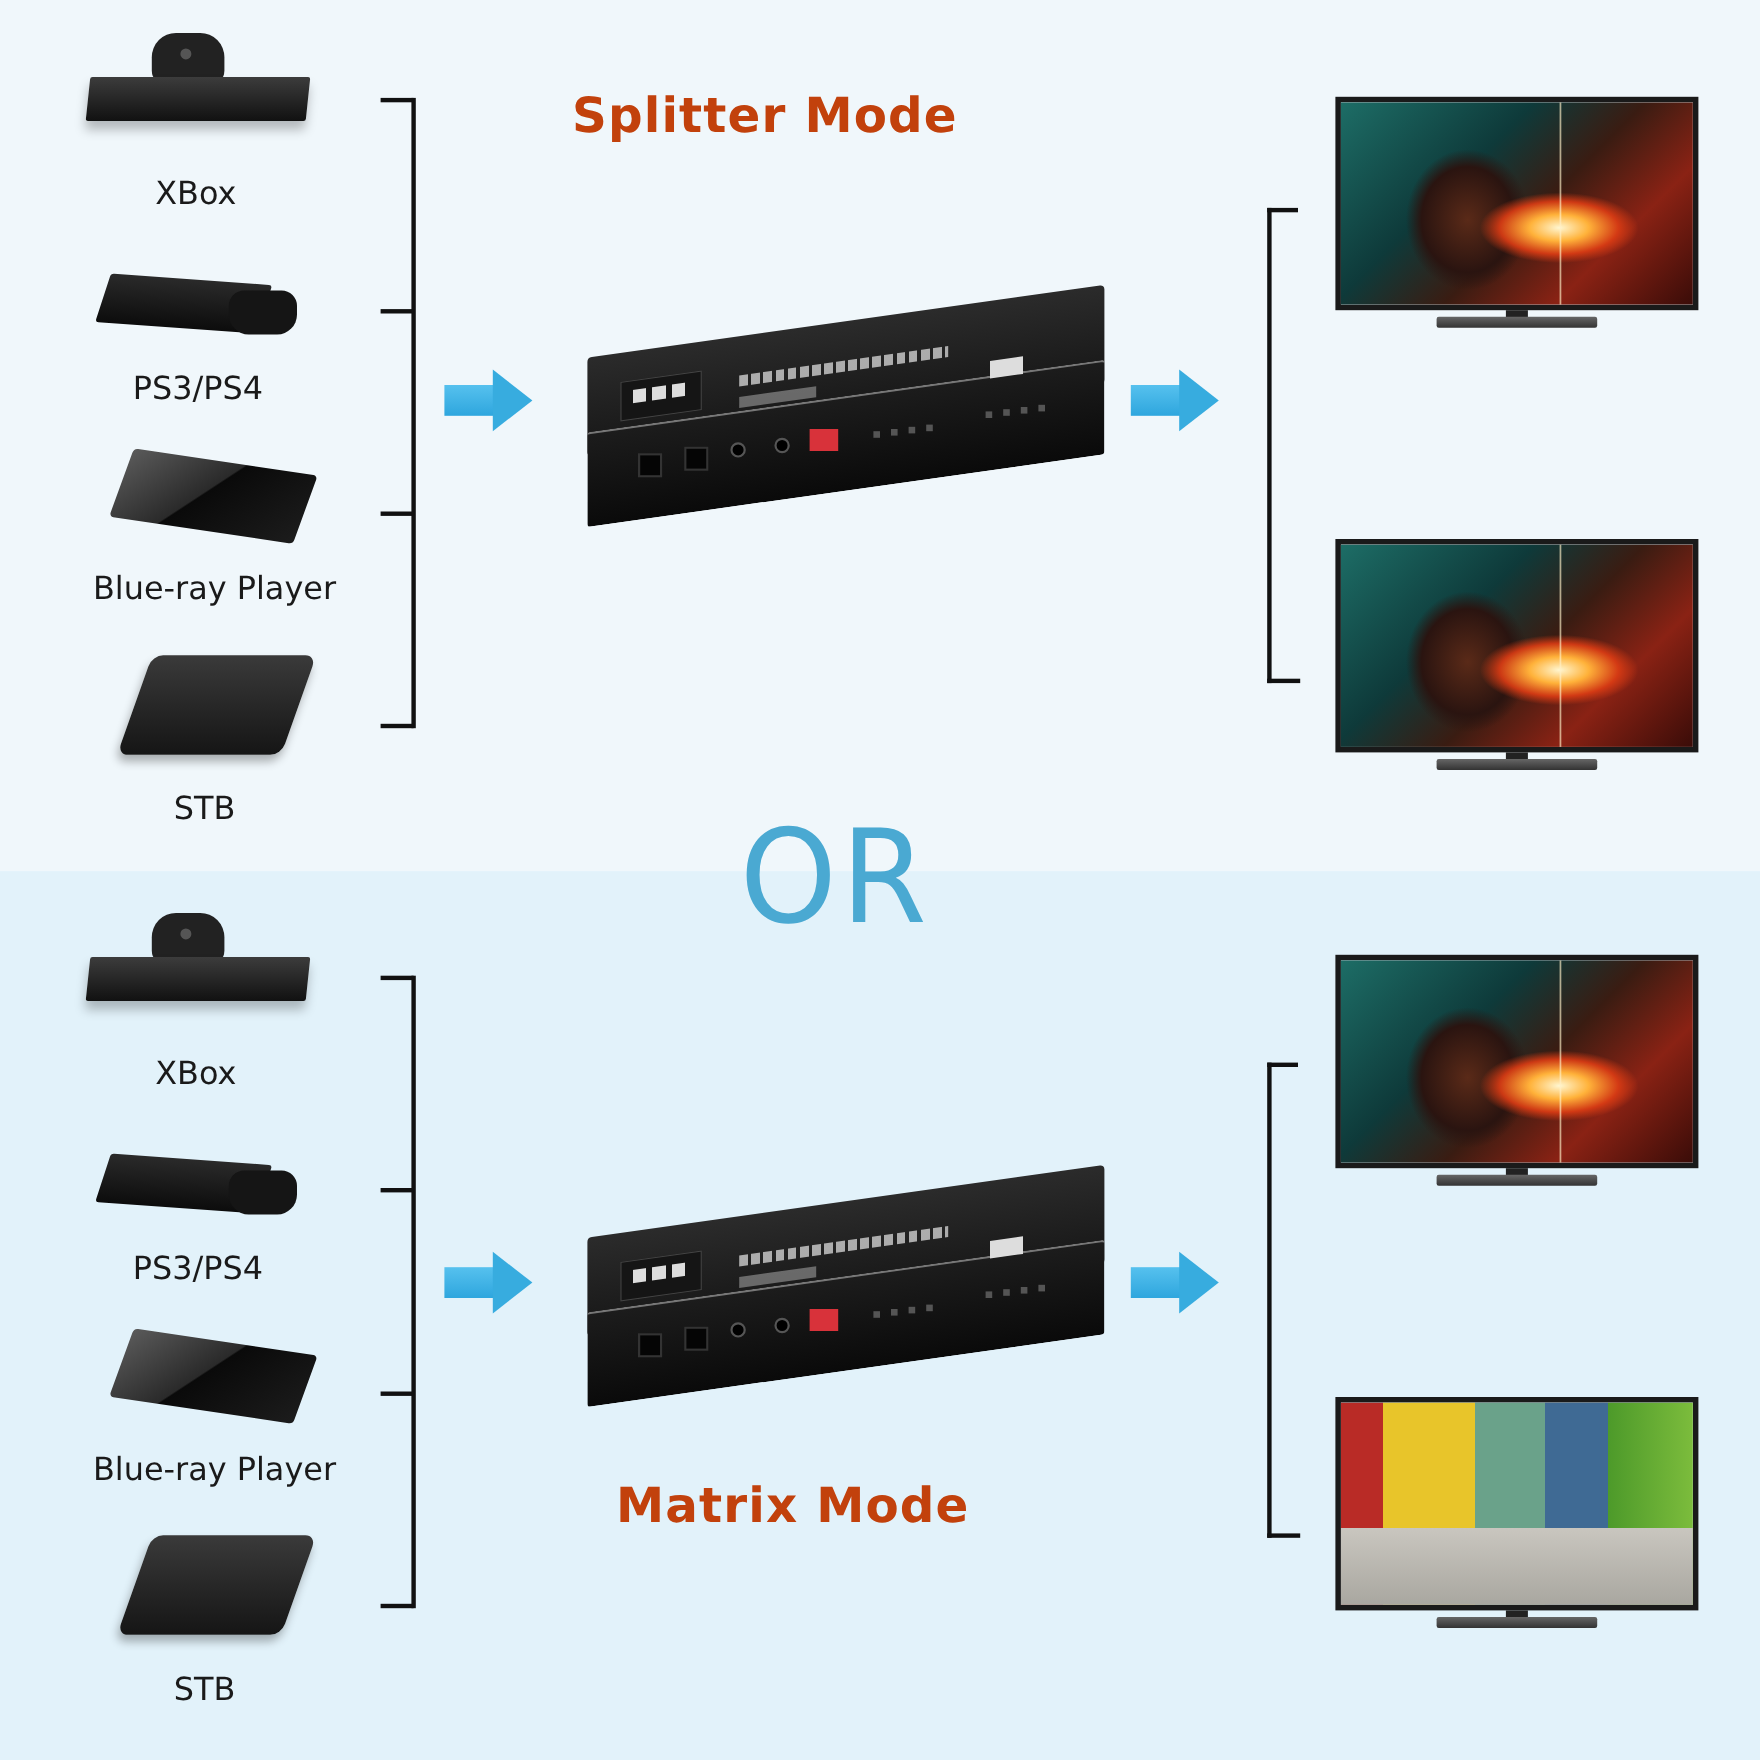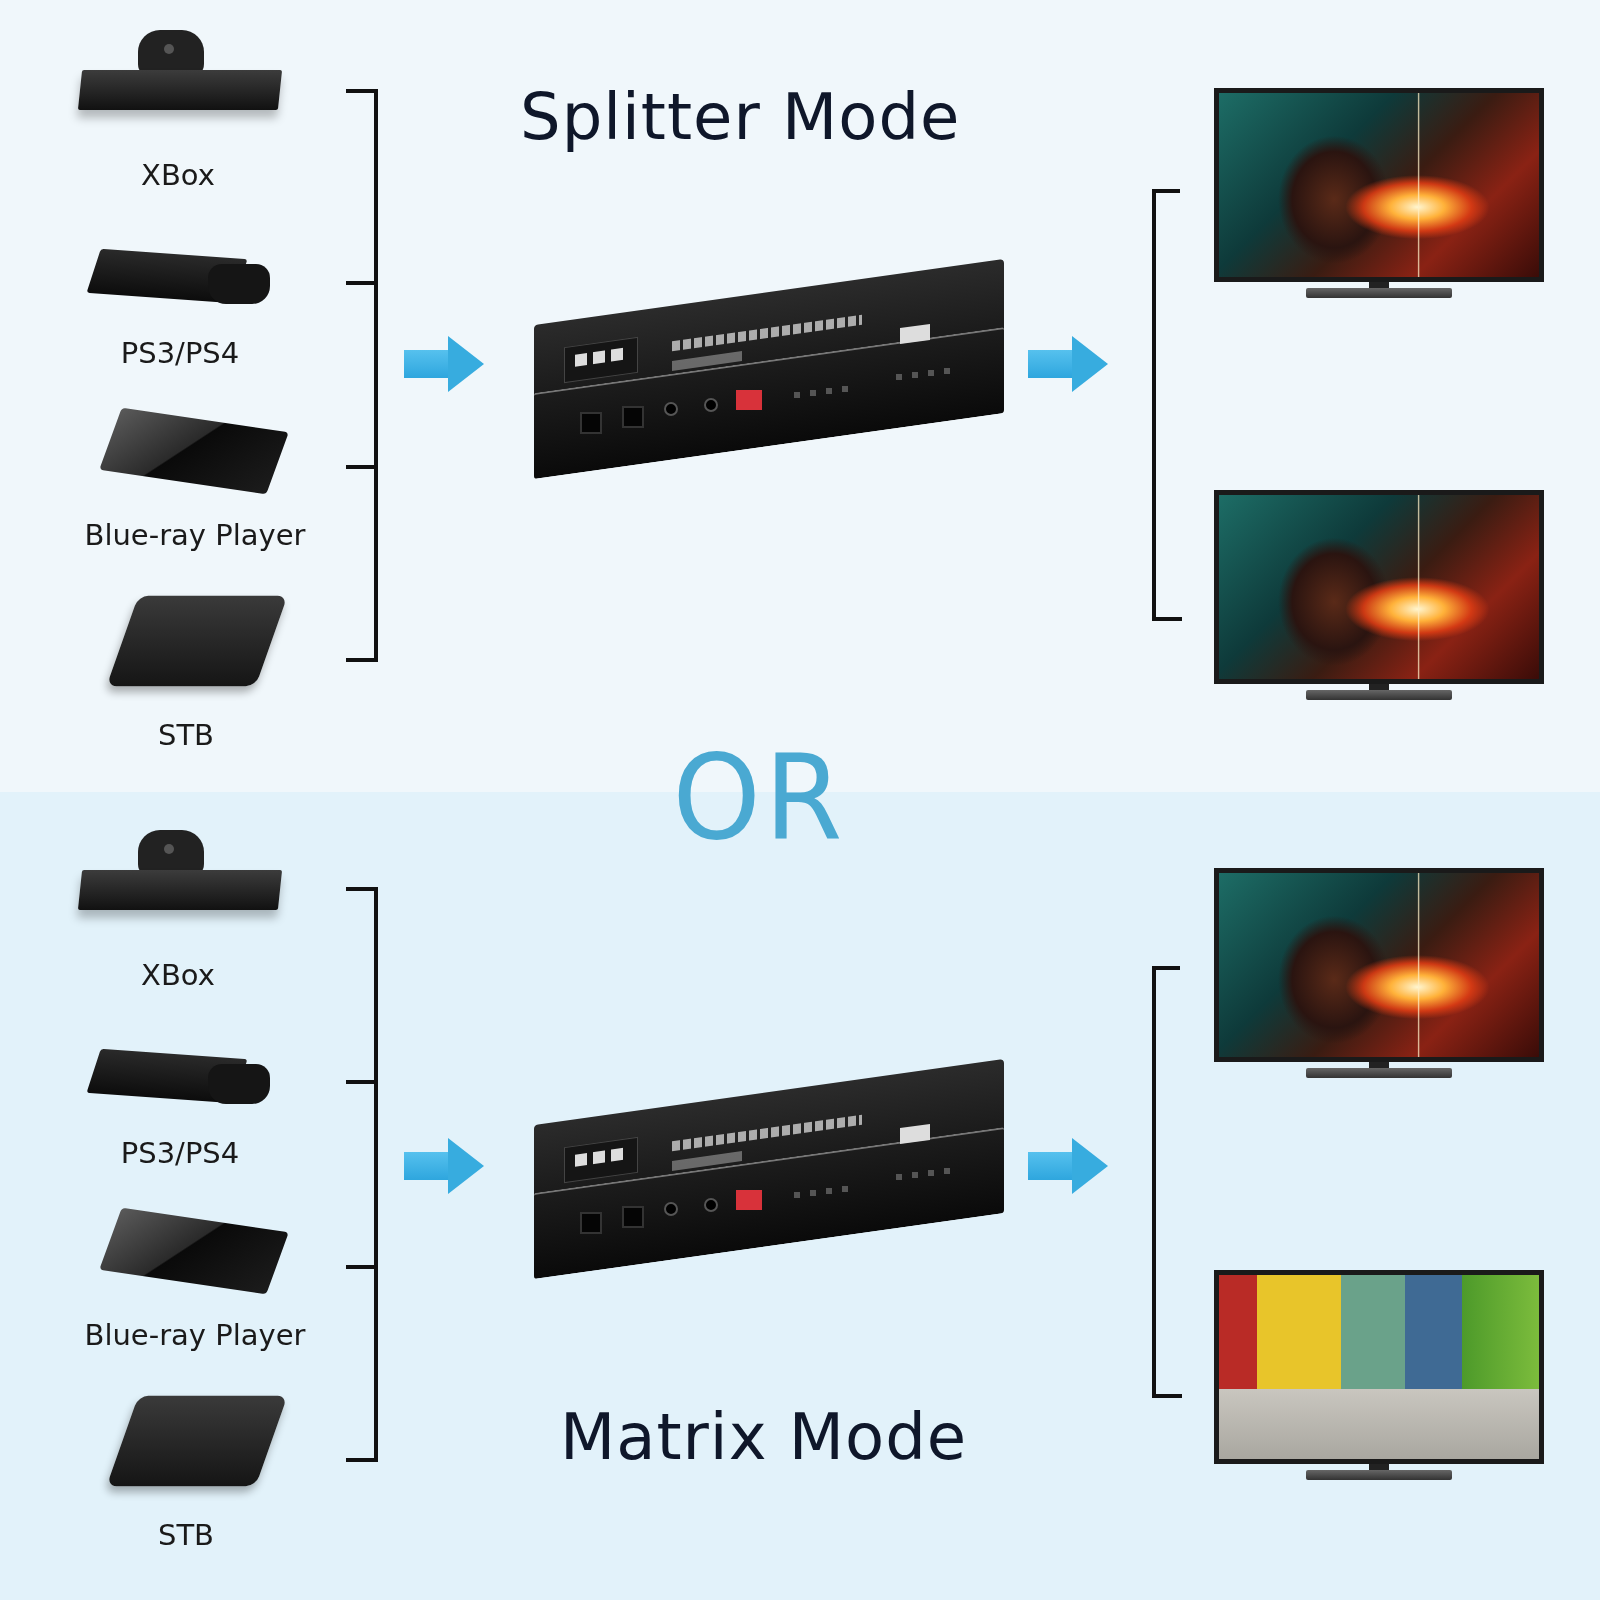--- a/index.html
+++ b/index.html
@@ -1,21 +1,21 @@
 <!DOCTYPE html>
 <html><head>
 <meta charset="utf-8">
 <style>
   * { box-sizing: border-box; margin: 0; padding: 0; }
   html, body { width: 1600px; height: 1600px; overflow: hidden; }
   body { position: relative; font-family: "DejaVu Sans", sans-serif; background: #f1f8fc; }
   .bg-top { position: absolute; left: 0; top: 0; width: 1600px; height: 792px; background: #f0f7fb; }
   .bg-bottom { position: absolute; left: 0; top: 792px; width: 1600px; height: 808px; background: #e2f2fa; }
 
-  .mode-title { position: absolute; font-family: "DejaVu Sans", sans-serif; font-weight: normal; font-size: 64px; color: #0f172a; letter-spacing: 1px; white-space: nowrap; }
+  .mode-title { position: absolute; font-family: "DejaVu Sans", sans-serif; font-weight: bold; font-size: 44px; color: #c2410c; letter-spacing: 1px; white-space: nowrap; }
   .or-text { position: absolute; left: 668px; top: 728px; font-family: "DejaVu Sans", sans-serif; font-size: 118px; color: #4aa9d2; letter-spacing: 4px; font-weight: normal; transform: scaleX(0.95); }
 
   .label { position: absolute; font-family: "DejaVu Sans", sans-serif; font-weight: normal; font-size: 29px; color: #1a1a1a; white-space: nowrap; text-align: center; transform: translateX(-50%); }
 
   .bracket-line { position: absolute; background: #111; }
 
   
   .dev { position: absolute; }
   .xbox-body { position: absolute; left: 0; top: 40px; width: 200px; height: 40px; background: linear-gradient(#3c3c3c, #111); transform: skewX(-6deg); border-radius: 2px; box-shadow: 0 8px 10px rgba(0,0,0,0.25); }
   .xbox-pad { position: absolute; left: 58px; top: 0; width: 66px; height: 48px; background: #222; border-radius: 22px 22px 14px 14px; }
@@ -228,13 +228,13 @@
     <div class="tv-base"></div>
 </div>
 <div class="tv" style="left:1214px; top:1270px;">
   <div class="tv-screen">
       <div class="scene-street"></div>
     </div>
   <div class="tv-neck"></div>
     <div class="tv-base"></div>
 </div>
 
-<div class="mode-title" style="left:560px; top:1400px;">Matrix Mode</div>
+<div class="mode-title" style="left:560px; top:1344px;">Matrix Mode</div>
 
 </body></html>

